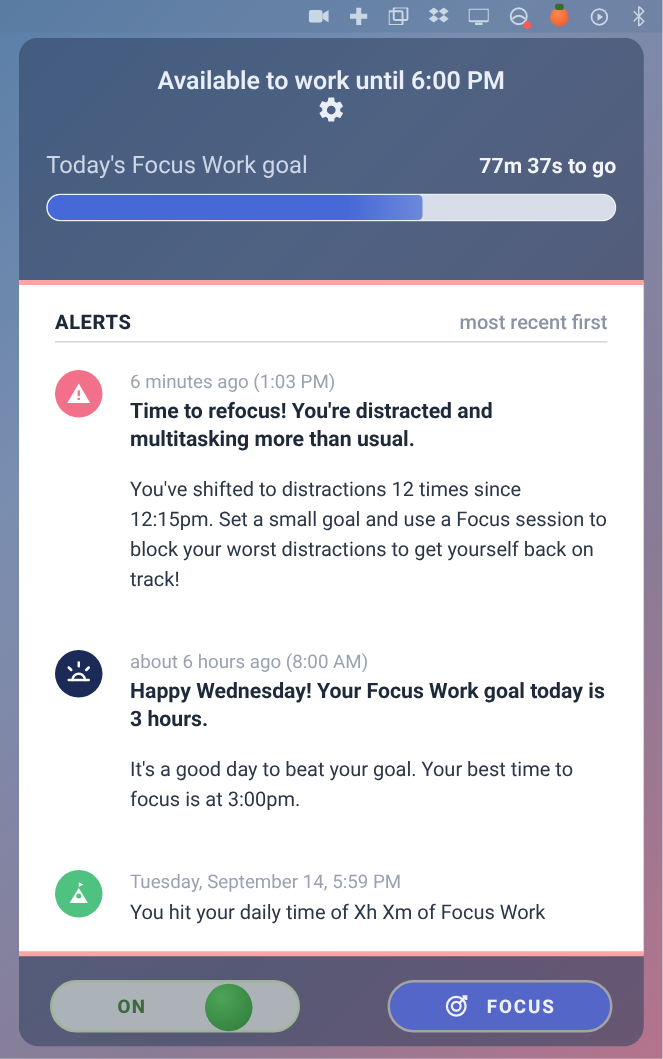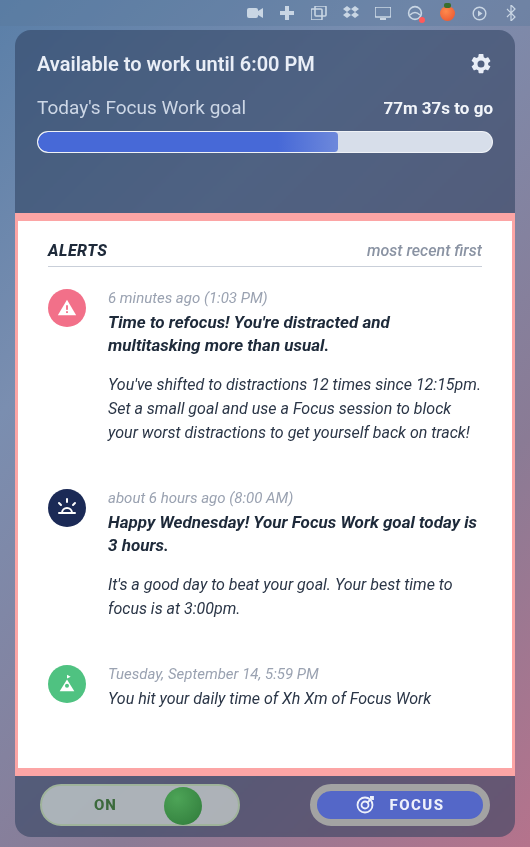--- a/index.html
+++ b/index.html
@@ -47,21 +47,21 @@
     bottom: 10px;
     background: rgba(44, 62, 92, 0.55);
     border-radius: 16px;
     backdrop-filter: blur(2px);
     overflow: hidden;
   }
   .panel-header {
     padding: 22px 22px 16px 22px;
     color: #fff;
   }
-  .row1 { display:flex; justify-content:space-between; align-items:center; }
+  .row1 { display:flex; justify-content:space-between; align-items:center;flex-direction:column; }
   .avail { font-size: 20px; font-weight: 600; color: #e9eef7; }
   .gear { color:#e9eef7; }
   .row2 { display:flex; justify-content:space-between; align-items:baseline; margin-top: 20px; }
   .goal-label { font-size: 19px; color: #cdd7e6; font-weight: 400;}
   .goal-remaining { font-size: 17px; color: #f2f5fa; font-weight: 700;}
   .progress {
     margin-top: 12px;
     height: 22px;
     border-radius: 11px;
     background: #d7deea;
@@ -75,26 +75,25 @@
     border-radius: 11px 4px 4px 11px;
     width: 66%;
   }
   .alerts-card {
     position:absolute;
     top: 182px;
     left: 0;
     right: 0;
     bottom: 60px;
     background: #ffffff;
-    border: 8px solid #fca5a5;
+    border: 4px solid #fca5a5;
     border-radius: 3px;
-    margin: 1px -5px;
+    margin: 12px -5px;
     padding: 20px 30px 10px 30px;
     overflow: hidden;
-    font-style: italic;
   }
   .alerts-header {
     display:flex; justify-content:space-between; align-items:baseline;
     border-bottom: 1px solid #c9cfd9;
     padding-bottom: 6px;
   }
   .alerts-title { font-size: 16px; font-weight: 800; letter-spacing: 0.5px; color: #1e2a3a;}
   .alerts-sort { font-size: 16px; color: #8a93a3; font-weight: 500;}
   .alert-list { margin-top: 22px; display:flex; flex-direction:column; gap: 44px; }
   .alert-item { display:flex; gap: 22px; }
@@ -135,21 +134,21 @@
     position:absolute; right: 36px; top: 1px;
     width: 38px; height: 38px; border-radius: 50%;
     background: radial-gradient(circle at 35% 30%, #4da457, #2f7a3a);
   }
   .spacer { flex: 1 1 auto; }
   .focus-btn {
     flex: 0 0 180px;
     height: 42px;
     border-radius: 21px;
     background: #5467c8;
-    border: 7px solid #a3a3a3;
+    border: 2px solid #a3a3a3;
     display:flex; align-items:center; justify-content:center; gap: 14px;
     color: #eef1fb;
     font-weight: 800; letter-spacing: 1.5px; font-size: 15px; text-align: right;
   }
   svg { display:block; }
 </style>
 </head>
 <body>
 
 <div class="menubar">

